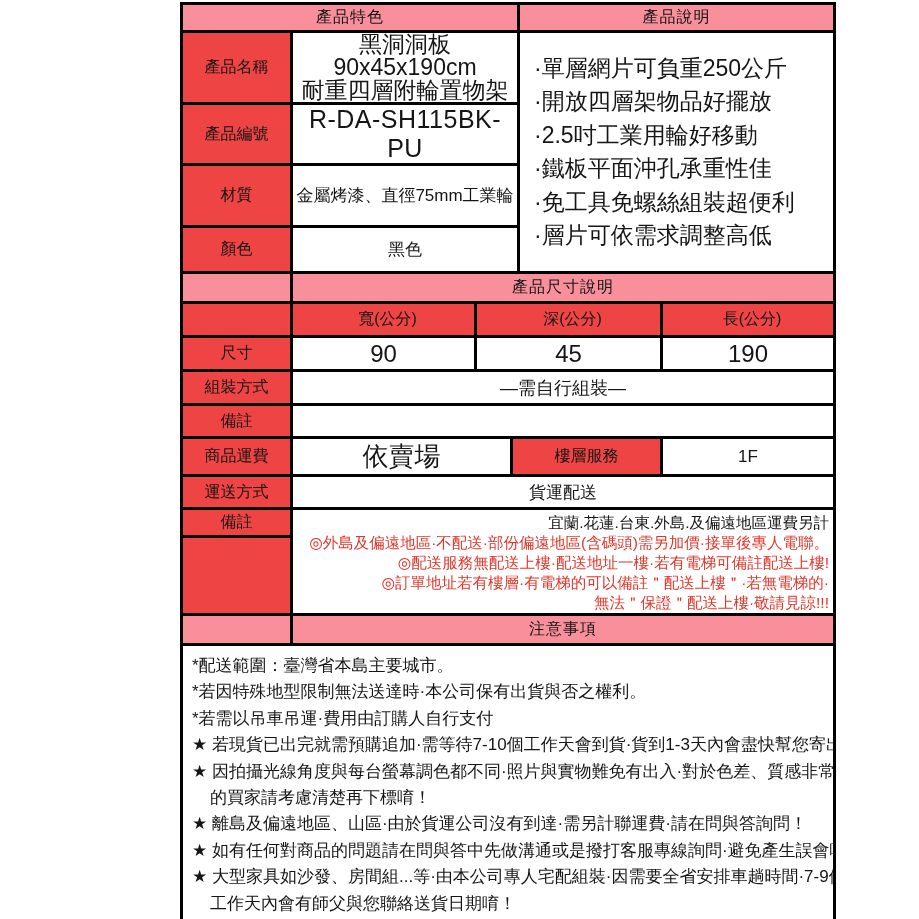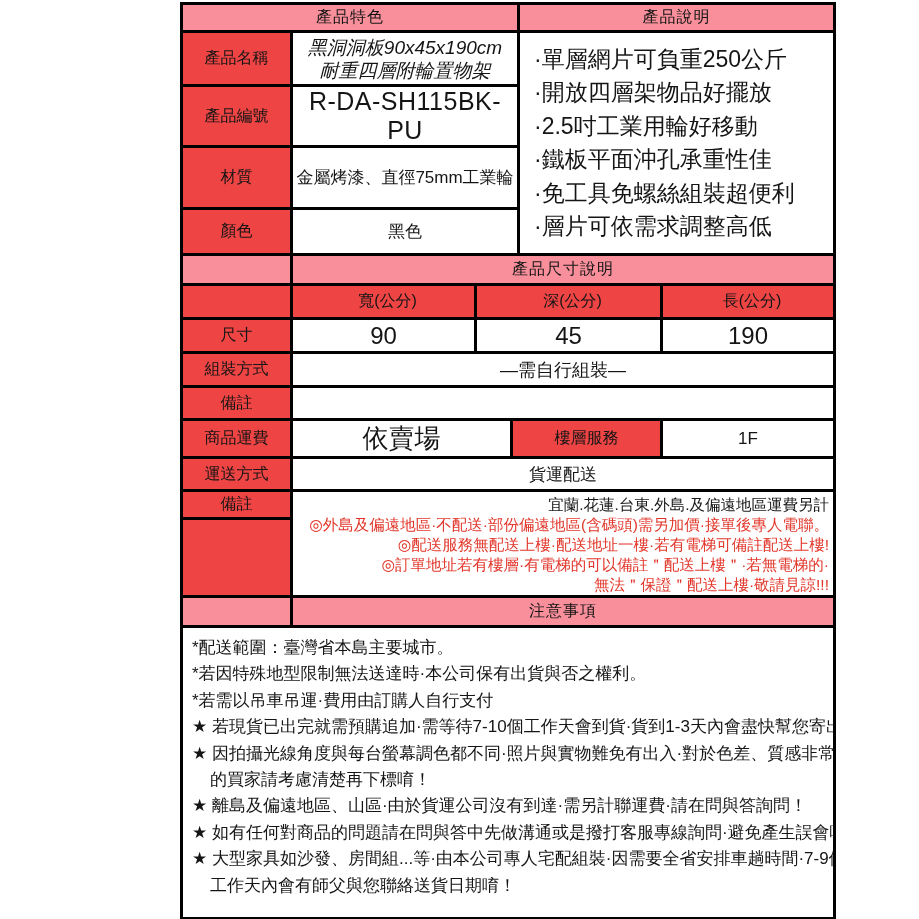--- a/index.html
+++ b/index.html
@@ -6,21 +6,21 @@
   .page{position:relative;width:919px;height:919px;background:#ffffff;
         font-family:"Liberation Sans","DejaVu Sans",sans-serif;color:#151515;margin-left:47px;}
   .tbl-wrap{position:absolute;left:133px;top:2px;width:653px;}
   table{border-collapse:collapse;table-layout:fixed;width:653px;margin-top:-3px;}
   .tbl-wrap table:first-child{margin-top:0;}
   td{border:3px solid #000;padding:0;text-align:center;vertical-align:middle;overflow:hidden;}
   .pink{background:#f88f9b;}
   .yellow{background:#ef4444;}
   .hdr{font-size:16px;letter-spacing:1px;}
   .lbl{font-size:16px;}
-  .name-val{font-size:19px;line-height:23px;font-style:italic;}
+  .name-val{font-size:23px;line-height:23px;}
   .code-val{font-size:25px;letter-spacing:0.5px;}
   .val17{font-size:17px;}
   .desc-cell{text-align:left;padding-left:14px;}
   .desc-line{font-size:23px;line-height:33.5px;white-space:nowrap;}
   .colhdr{font-size:16px;padding-left:8px;}
   .dimval{font-size:24px;}
   .asm-val{font-size:18px;}
   .fee-val{font-size:26px;}
   .fl-val{font-size:17px;}
   .ship-note{text-align:left;vertical-align:top;padding:3px 4px 0 8px;}

